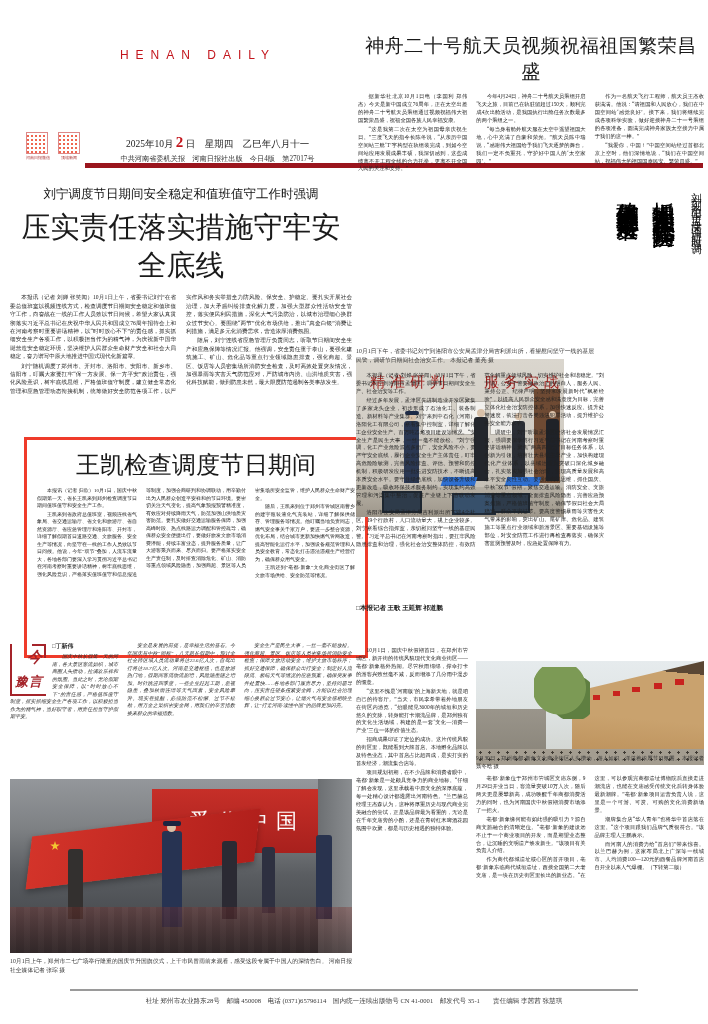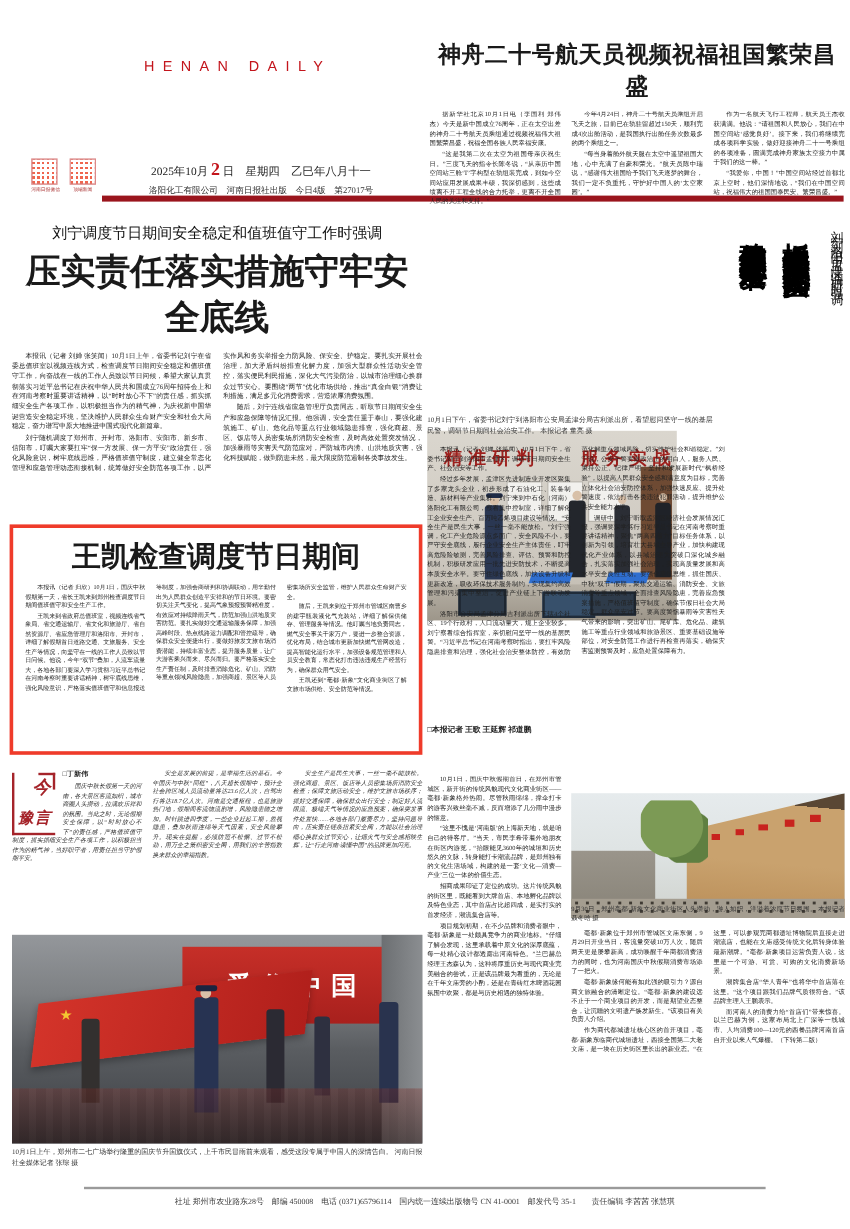--- a/index.html
+++ b/index.html
@@ -1,20 +1,20 @@
 <!DOCTYPE html>
 <html><head>
 <meta charset="utf-8">
 <style>
   *{margin:0;padding:0;box-sizing:border-box}
   html,body{background:#fff}
   .page{position:relative;width:708px;height:1024px;background:#fff;overflow:hidden;
         font-family:"Liberation Serif",serif;color:#1a1a1a}
   .abs{position:absolute}
-  .hei{font-family:"Liberation Sans",sans-serif;font-weight:700}
+  .hei{font-family:"Liberation Sans",sans-serif;font-weight:400}
   .center{text-align:center}
   .bt{font-size:5.3px;line-height:1.5;text-align:justify;color:#222}
   .bt p{text-indent:2em;margin-bottom:1px}
   .cap{font-size:5.8px;line-height:1.5;color:#333;text-align:justify}
   
   .brand{font-size:60px;font-weight:900;color:#c3151c;letter-spacing:6px;
          font-style:italic;text-shadow:1px 1px 0 #c3151c}
   .brand-en{font-size:12px;color:#c3151c;letter-spacing:7px;font-family:"Liberation Sans",sans-serif}
   .qr{width:22px;height:22px;border:1px solid #d88;
       background-image:repeating-linear-gradient(0deg,#c0392b 0 2px,#fff 2px 4px),
@@ -61,21 +61,21 @@
       <div class="qr-label">顶端新闻</div>
     </div>
   </div>
 
   <div class="abs center" style="left:90px;top:134px;width:255px">
     <div style="font-size:9.5px;color:#222">
       <span>2025年10月</span>
       <span style="color:#c3151c;font-size:15px;font-weight:700">2</span>
       <span>日　星期四　乙巳年八月十一</span>
     </div>
-    <div style="font-size:7.2px;color:#333;margin-top:3px">洛阳化工有限公司　河南日报社出版　今日4版　第27017号</div>
+    <div style="font-size:7.2px;color:#333;margin-top:3px">中共河南省委机关报　河南日报社出版　今日4版　第27017号</div>
   </div>
 
   <div class="abs rule-red" style="left:85px;top:163px;width:618px;height:5px"></div>
 
   <div class="abs" style="left:358px;top:33px;width:346px">
     <div class="hei center" style="font-size:19px;letter-spacing:.5px">神舟二十号航天员视频祝福祖国繁荣昌盛</div>
     <div class="bt" style="margin-top:8px;height:112px;column-count:3;column-gap:9px;overflow:hidden">
       <p>据新华社北京10月1日电（李国利 郑伟杰）今天是新中国成立76周年，正在太空出差的神舟二十号航天员乘组通过视频祝福伟大祖国繁荣昌盛，祝福全国各族人民幸福安康。</p>
       <p>“这是我第二次在太空为祖国母亲庆祝生日。”三度飞天的指令长陈冬说，“从亲历中国空间站三舱‘T’字构型在轨组装完成，到如今空间站应用发展成果丰硕，我深切感到，这些成绩离不开工程全线的合力托举，更离不开全国人民的关注和支持。”</p>
       <p>今年4月24日，神舟二十号航天员乘组开启飞天之旅，目前已在轨驻留超过150天，顺利完成4次出舱活动，是我国执行出舱任务次数最多的两个乘组之一。</p>
@@ -88,21 +88,21 @@
   <div class="abs" style="left:10px;top:186px;width:342px">
     <div class="center" style="font-size:12.5px;color:#111">刘宁调度节日期间安全稳定和值班值守工作时强调</div>
     <div class="hei center" style="font-size:29px;line-height:1.3;margin-top:6px">压实责任落实措施守牢安全底线</div>
     <div class="bt" style="margin-top:9px;height:146px;column-count:2;column-gap:10px;overflow:hidden;font-size:5.6px">
       <p>本报讯（记者 刘婵 张笑闻）10月1日上午，省委书记刘宁在省委总值班室以视频连线方式，检查调度节日期间安全稳定和值班值守工作，向奋战在一线的工作人员致以节日问候，希望大家认真贯彻落实习近平总书记在庆祝中华人民共和国成立76周年招待会上和在河南考察时重要讲话精神，以“时时放心不下”的责任感，抓实抓细安全生产各项工作，以积极担当作为的精气神，为庆祝新中国华诞营造安全稳定环境，坚决维护人民群众生命财产安全和社会大局稳定，奋力谱写中原大地推进中国式现代化新篇章。</p>
       <p>刘宁随机调度了郑州市、开封市、洛阳市、安阳市、新乡市、信阳市，叮嘱大家要扛牢“保一方发展、保一方平安”政治责任，强化风险意识，树牢底线思维，严格值班值守制度，建立健全常态化管理和应急管理动态衔接机制，统筹做好安全防范各项工作，以严实作风和务实举措全力防风险、保安全、护稳定。要扎实开展社会治理，加大矛盾纠纷排查化解力度，加强大型群众性活动安全管控，落实便民利民措施，深化大气污染防治，以城市治理细心换群众过节安心。要围绕“两节”优化市场供给，推出“真金白银”消费让利措施，满足多元化消费需求，营造浓厚消费氛围。</p>
       <p>随后，刘宁连线省应急管理厅负责同志，听取节日期间安全生产和应急保障等情况汇报。他强调，安全责任重于泰山，要强化建筑施工、矿山、危化品等重点行业领域隐患排查，强化商超、景区、饭店等人员密集场所消防安全检查，及时高效处置突发情况，加强暴雨等灾害天气防范应对，严防城市内涝、山洪地质灾害，强化科技赋能，做到防患未然，最大限度防范遏制各类事故发生。</p>
     </div>
   </div>
 
-  <div class="abs redbox" style="left:8px;top:437px;width:344px;height:192px;padding:10px 10px 6px">
+  <div class="abs redbox" style="left:24px;top:437px;width:344px;height:221px;padding:10px 10px 6px">
     <div class="hei center" style="font-size:24px;line-height:1.25">王凯检查调度节日期间</div>
     <div class="bt" style="margin-top:7px;height:110px;column-count:3;column-gap:9px;overflow:hidden;font-size:5px">
       <p>本报讯（记者 归欣）10月1日，国庆中秋假期第一天，省长王凯来到郑州检查调度节日期间值班值守和安全生产工作。</p>
       <p>王凯来到省政府总值班室，视频连线省气象局、省交通运输厅、省文化和旅游厅、省自然资源厅、省应急管理厅和洛阳市、开封市，详细了解假期首日道路交通、文旅服务、安全生产等情况，向坚守在一线的工作人员致以节日问候。他说，今年“双节”叠加，人流车流量大，各地各部门要深入学习贯彻习近平总书记在河南考察时重要讲话精神，树牢底线思维，强化风险意识，严格落实值班值守和信息报送等制度，加强会商研判和协调联动，用辛勤付出为人民群众创造平安祥和的节日环境。要密切关注天气变化，提高气象预报预警精准度，有效应对持续降雨天气，防范加强山洪地质灾害防范。要扎实做好交通运输服务保障，加强高峰时段、热点线路运力调配和管控疏导，确保群众安全便捷出行，要做好旅发文旅市场消费潜能，持续丰富业态，提升服务质量，让广大游客乘兴而来、尽兴而归。要严格落实安全生产责任制，及时排查消除危化、矿山、消防等重点领域风险隐患，加强商超、景区等人员密集场所安全监管，维护人民群众生命财产安全。</p>
       <p>随后，王凯来到位于郑州市管城区南曹乡的建宇瓶装液化气充装站，详细了解保供储存、管理服务等情况。他叮嘱当地负责同志，燃气安全事关千家万户，要进一步整合资源，优化布局，结合城市更新加快燃气管网改造，提高智能化运行水平，加强设备规范管理和人员安全教育，常态化打击违法违规生产经营行为，确保群众用气安全。</p>
       <p>王凯还到“亳都·新象”文化商业街区了解文旅市场供给、安全防范等情况。</p>
     </div>
   </div>
 
   <div class="abs" style="left:10px;top:637px;width:342px">

